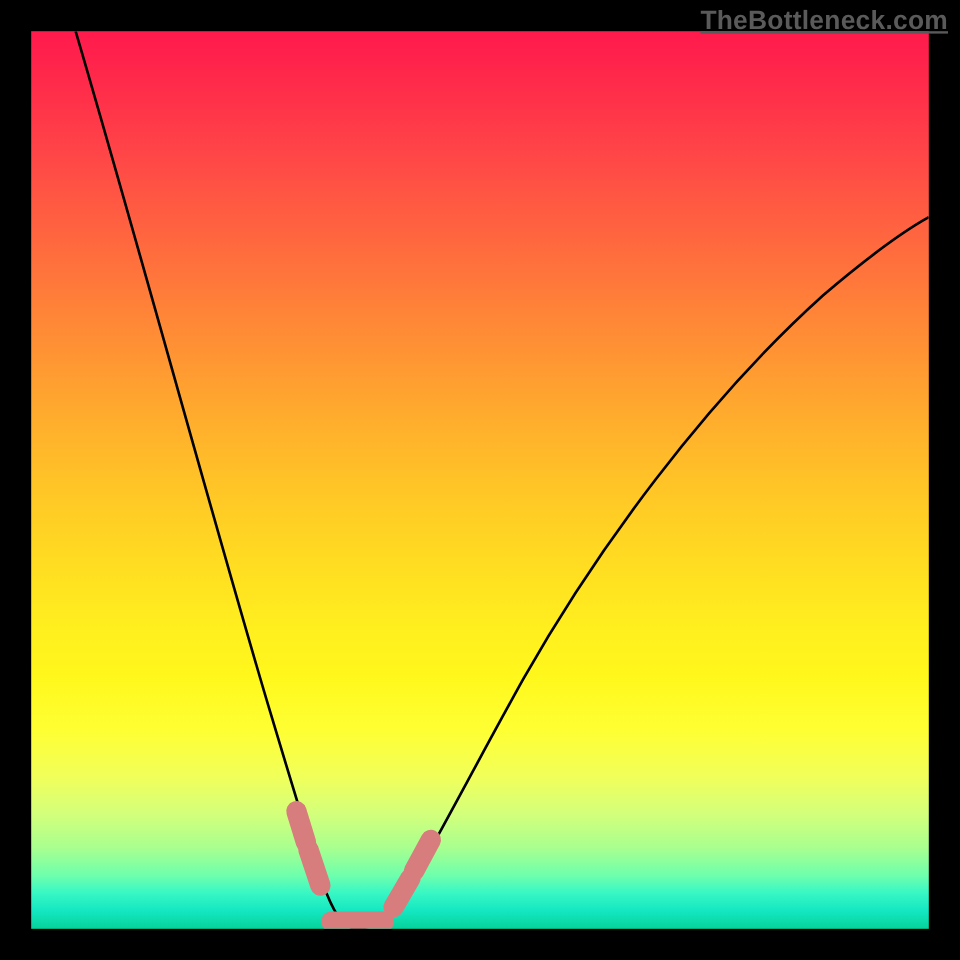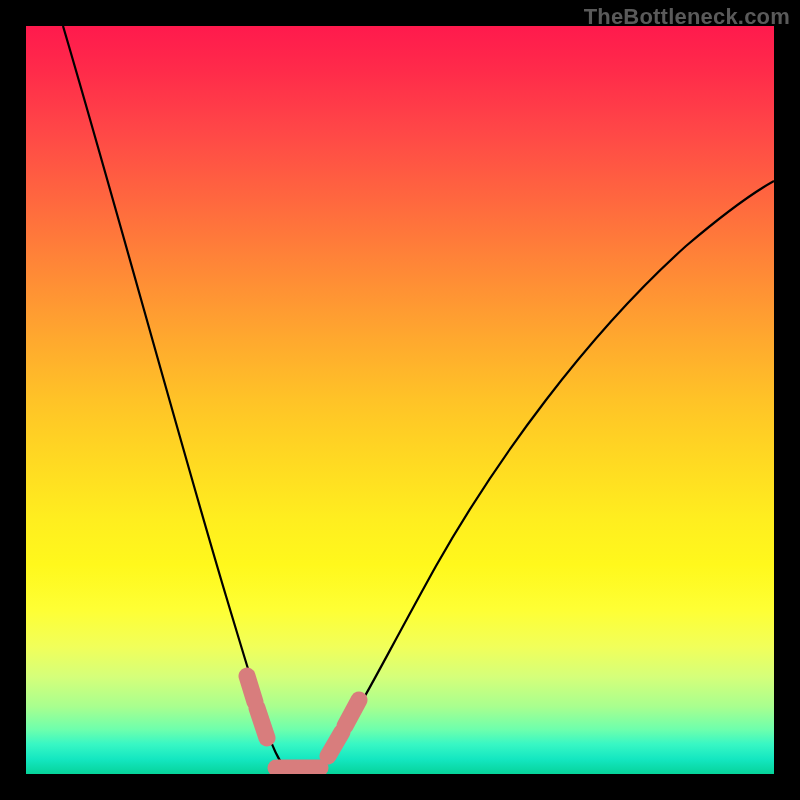--- a/index.html
+++ b/index.html
@@ -42,20 +42,21 @@
   .watermark {
     position: absolute;
     top: 4px;
     right: 10px;
     font-family: Arial, Helvetica, sans-serif;
     font-size: 22px;
     font-weight: 600;
     color: #5a5a5a;
     letter-spacing: 0.2px;
     user-select: none;
+    text-decoration: underline;
   }
   svg { position: absolute; left: 0; top: 0; }
   .curve { stroke: #000; stroke-width: 2.2; fill: none; }
   .cap {
     stroke: #d87d7d;
     stroke-width: 17;
     stroke-linecap: round;
     fill: none;
   }
 </style>

